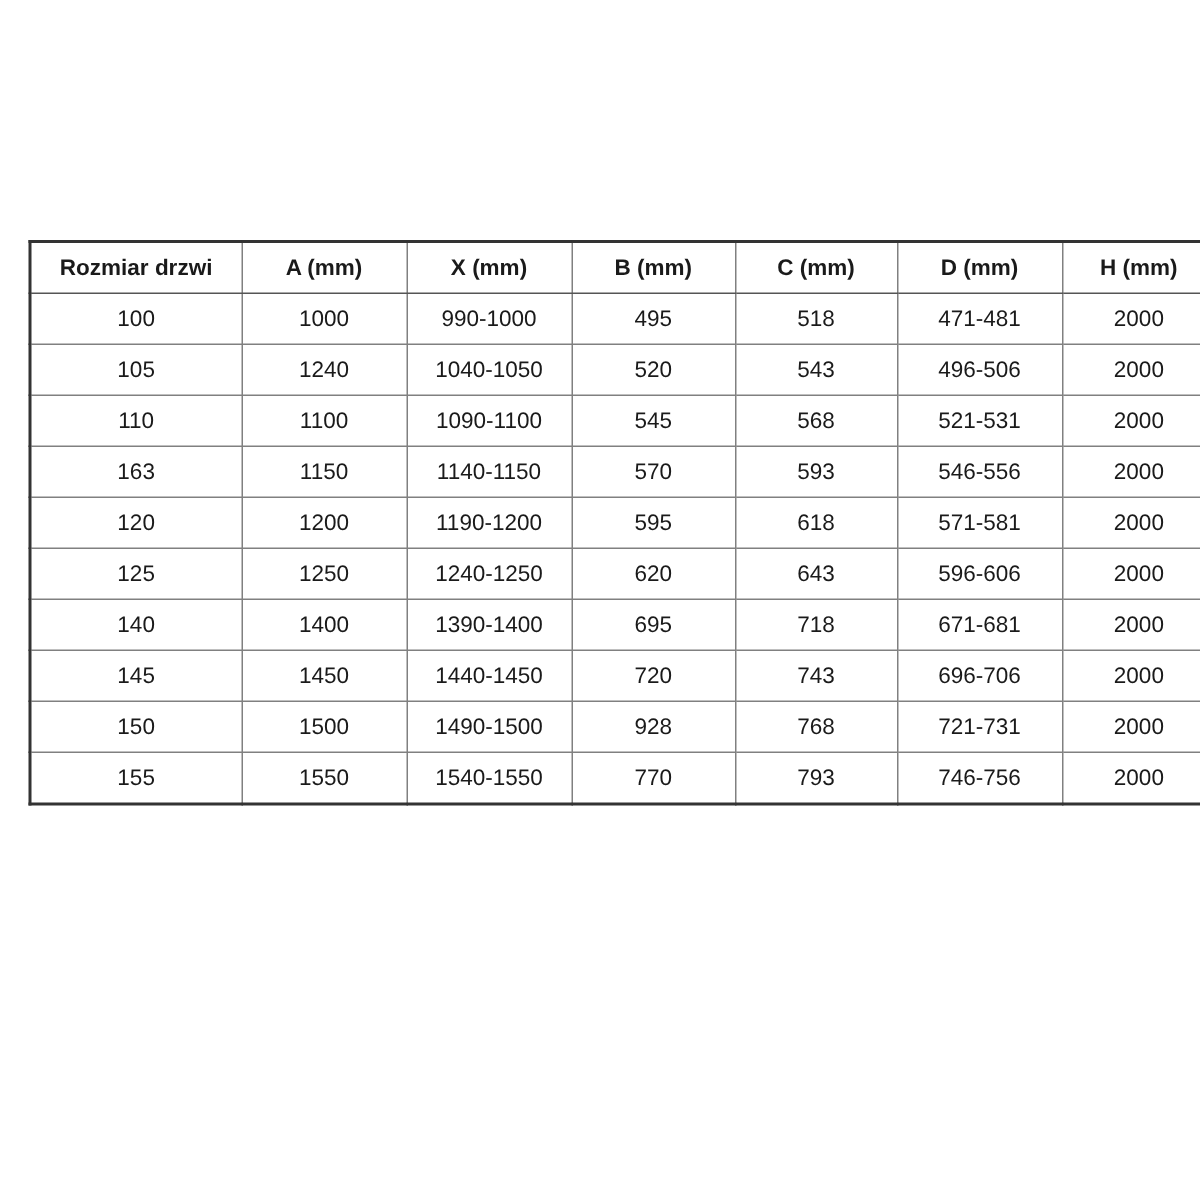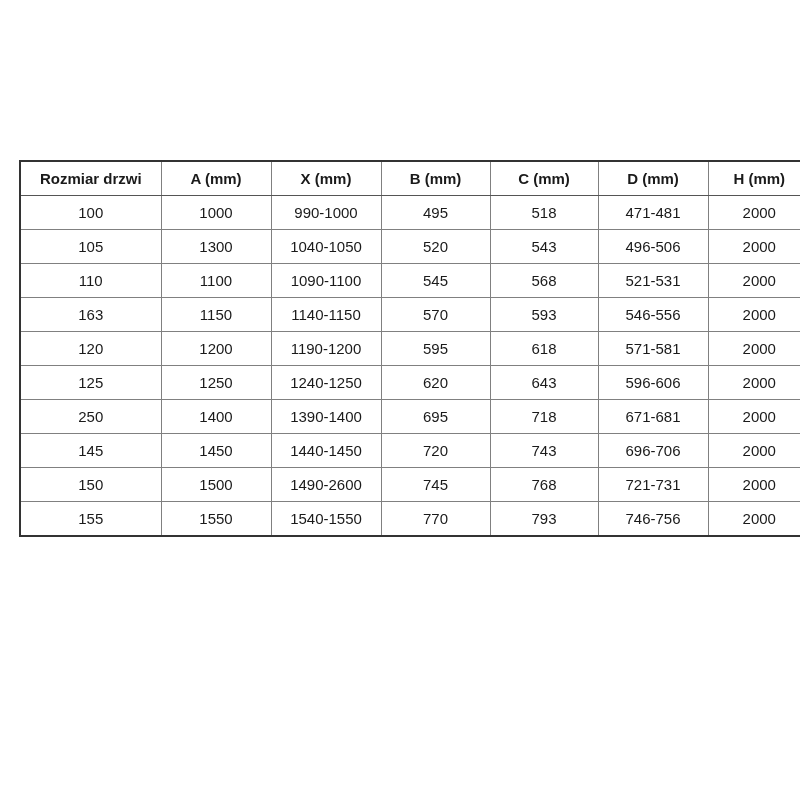--- a/index.html
+++ b/index.html
@@ -78,21 +78,21 @@
           <td>100</td>
           <td>1000</td>
           <td>990-1000</td>
           <td>495</td>
           <td>518</td>
           <td>471-481</td>
           <td>2000</td>
         </tr>
         <tr>
           <td>105</td>
-          <td>1300</td>
+          <td>1240</td>
           <td>1040-1050</td>
           <td>520</td>
           <td>543</td>
           <td>496-506</td>
           <td>2000</td>
         </tr>
         <tr>
           <td>110</td>
           <td>1100</td>
           <td>1090-1100</td>
@@ -122,42 +122,42 @@
         <tr>
           <td>125</td>
           <td>1250</td>
           <td>1240-1250</td>
           <td>620</td>
           <td>643</td>
           <td>596-606</td>
           <td>2000</td>
         </tr>
         <tr>
-          <td>250</td>
+          <td>140</td>
           <td>1400</td>
           <td>1390-1400</td>
           <td>695</td>
           <td>718</td>
           <td>671-681</td>
           <td>2000</td>
         </tr>
         <tr>
           <td>145</td>
           <td>1450</td>
           <td>1440-1450</td>
           <td>720</td>
           <td>743</td>
           <td>696-706</td>
           <td>2000</td>
         </tr>
         <tr>
           <td>150</td>
           <td>1500</td>
-          <td>1490-2600</td>
-          <td>745</td>
+          <td>1490-1500</td>
+          <td>928</td>
           <td>768</td>
           <td>721-731</td>
           <td>2000</td>
         </tr>
         <tr>
           <td>155</td>
           <td>1550</td>
           <td>1540-1550</td>
           <td>770</td>
           <td>793</td>

